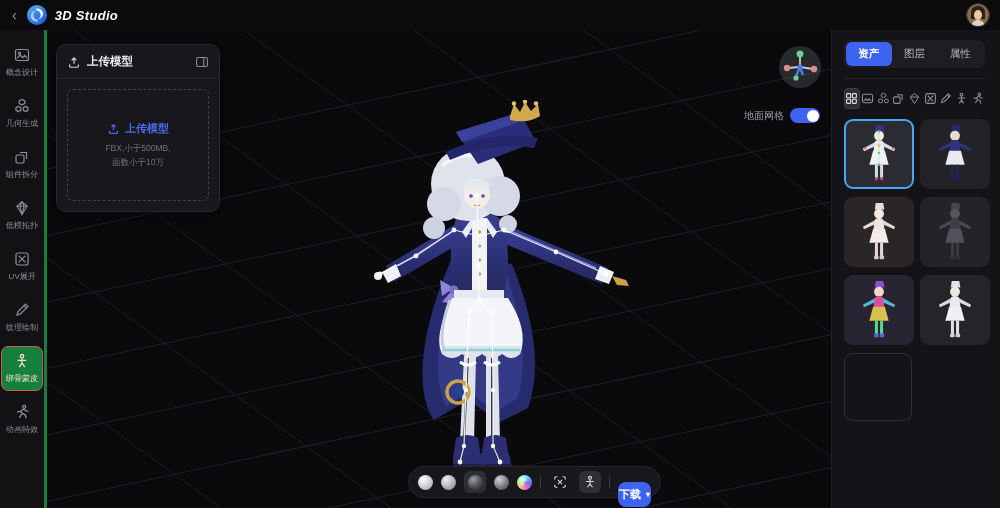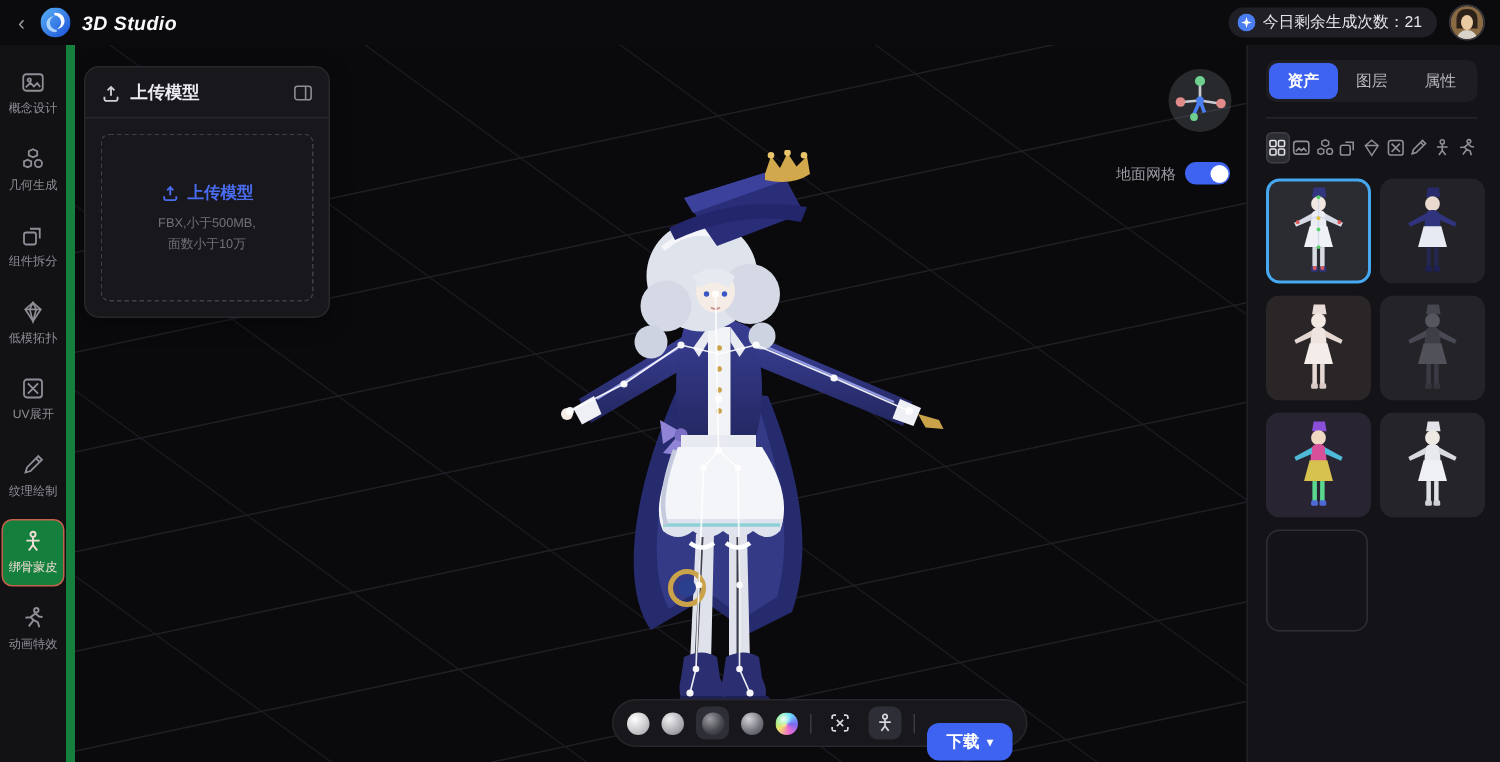--- a/index.html
+++ b/index.html
@@ -13,21 +13,21 @@
   .back{color:#9a9aa2;font-size:14px;line-height:1;cursor:pointer;padding:0 2px;}
   .logo{width:20px;height:20px;}
   .app-title{font-size:13px;font-weight:bold;font-style:italic;color:#fafafc;letter-spacing:.3px;}
   .tb-spacer{flex:1}
   .quota{display:flex;align-items:center;gap:5px;background:#1f1f25;border-radius:11px;
          padding:3px 10px 3px 6px;font-size:10.5px;color:#e6e6ea;}
   .avatar{width:22px;height:22px;border-radius:50%;overflow:hidden;border:1px solid #3a3a40;}
 
   
   .sidebar{position:absolute;top:30px;left:0;width:44px;bottom:0;background:#121215;
-           border-right:6px solid #15803d;display:flex;flex-direction:column;align-items:center;
+           border-right:3px solid #15803d;display:flex;flex-direction:column;align-items:center;
            padding-top:10px;gap:6px;z-index:30;}
   .side-item{width:40px;display:flex;flex-direction:column;align-items:center;gap:3px;
              padding:6px 0 5px;border-radius:7px;color:#8e8e97;border:1px solid transparent;cursor:pointer;}
   .side-item .s-ic{width:16px;height:16px;}
   .side-item .lbl{font-size:9px;transform:scale(.9);white-space:nowrap;}
   .side-item.active{border-color:#c4614a;background:#15803d;color:#f2ddd4;}
 
   
   .viewport{position:absolute;top:30px;left:44px;right:168px;bottom:0;background:#0a0a0d;overflow:hidden;}
   .gridlines{position:absolute;inset:0;}
@@ -71,21 +71,21 @@
   .s-light{background:radial-gradient(circle at 35% 30%,#f0f0f2,#aaaab0 60%,#7c7c82);}
   .s-dark{background:radial-gradient(circle at 35% 30%,#9c9ca2,#4b4b52 55%,#232328);}
   .s-metal{background:radial-gradient(circle at 35% 30%,#d2d2d6,#787880 55%,#404047);}
   .s-rainbow{background:radial-gradient(circle at 35% 30%,rgba(255,255,255,.95),rgba(255,255,255,0) 38%),
              conic-gradient(from 20deg,#6ae0ff,#7a6af0,#f06ad0,#f0e06a,#6af08a,#6ae0ff);}
   .tool-chip{width:22px;height:22px;border-radius:6px;display:flex;align-items:center;justify-content:center;cursor:pointer;}
   .tool-chip.on{background:#2e2e36;}
   .tool-chip svg{width:14px;height:14px;color:#d6d6dd;}
   .bb-div{width:1px;height:13px;background:#3a3a42;}
   .dl-btn{display:flex;align-items:center;gap:5px;background:#3e63f0;color:#fff;font-size:11px;
-          font-weight:bold;padding:5px 13px;border-radius:8px;cursor:pointer;margin-top:25px;}
+          font-weight:bold;padding:5px 1px;border-radius:8px;cursor:pointer;margin-top:25px;}
   .dl-btn .caret{font-size:8px;}
 
   
   .rightpanel{position:absolute;top:30px;right:0;width:168px;bottom:0;background:#141418;
               border-left:1px solid #1f1f24;padding:10px 0 0 0;z-index:30;}
   .rp-inner{padding:0 15px 0 12px;}
   .tabs{display:flex;background:#1d1d22;border-radius:7px;padding:2px;height:24px;}
   .tab{flex:1;display:flex;align-items:center;justify-content:center;font-size:10.5px;color:#b6b6bf;
        border-radius:6px;cursor:pointer;}
   .tab.active{background:#3e63f0;color:#fff;font-weight:bold;}
@@ -149,27 +149,20 @@
     <span class="back">‹</span>
     <span class="logo">
       <svg viewBox="0 0 20 20">
           <circle cx="10" cy="10" r="10" fill="url(#lg)"></circle>
         <path d="M9.2 3.6c3.6-.6 6.6 1.8 6.8 5 .2 3-2 5.4-4.8 5.6 1.8-1.2 2.7-2.7 2.5-4.7-.2-2.4-2.1-4.2-4.5-4.3z" fill="#fff" opacity=".95"></path>
         <path d="M10.8 16.4c-3.6.6-6.6-1.8-6.8-5-.2-3 2-5.4 4.8-5.6-1.8 1.2-2.7 2.7-2.5 4.7.2 2.4 2.1 4.2 4.5 4.3z" fill="#bfe0ff" opacity=".85"></path>
       </svg>
     </span>
     <span class="app-title">3D Studio</span>
     <div class="tb-spacer"></div>
-    <div class="quota">
-      <svg width="12" height="12" viewBox="0 0 12 12">
-        <circle cx="6" cy="6" r="6" fill="#4a7df0"></circle>
-        <path d="M6 2.4l.9 2.7 2.7.9-2.7.9L6 9.6l-.9-2.7-2.7-.9 2.7-.9z" fill="#fff"></path>
-      </svg>
-      <span>今日剩余生成次数：21</span>
-    </div>
     <span class="avatar">
       <svg viewBox="0 0 22 22">
           <circle cx="11" cy="11" r="11" fill="#8a6a43"></circle>
         <path d="M4 9c0-5 3-7 7-7s7 2 7 7v6H4z" fill="#2c2118"></path>
         <ellipse cx="11" cy="11" rx="4" ry="5" fill="#e8c9a0"></ellipse>
         <path d="M4 22c1-4 4-6 7-6s6 2 7 6z" fill="#d8d2c8"></path>
       </svg>
     </span>
   </header>
 

